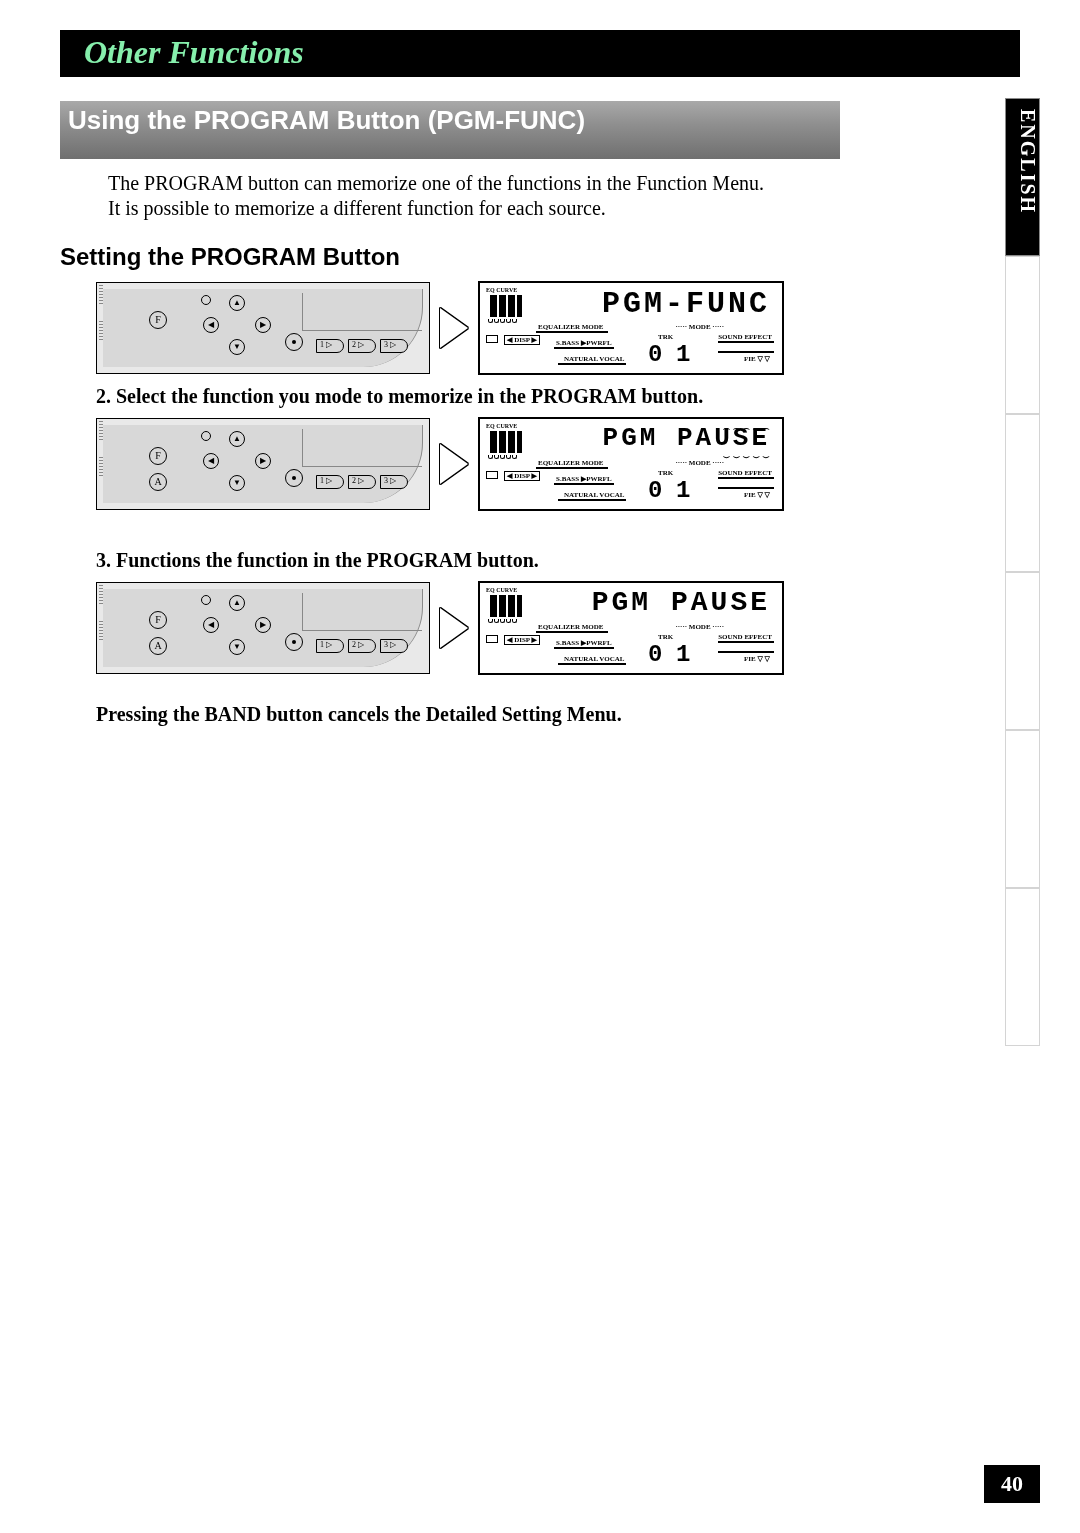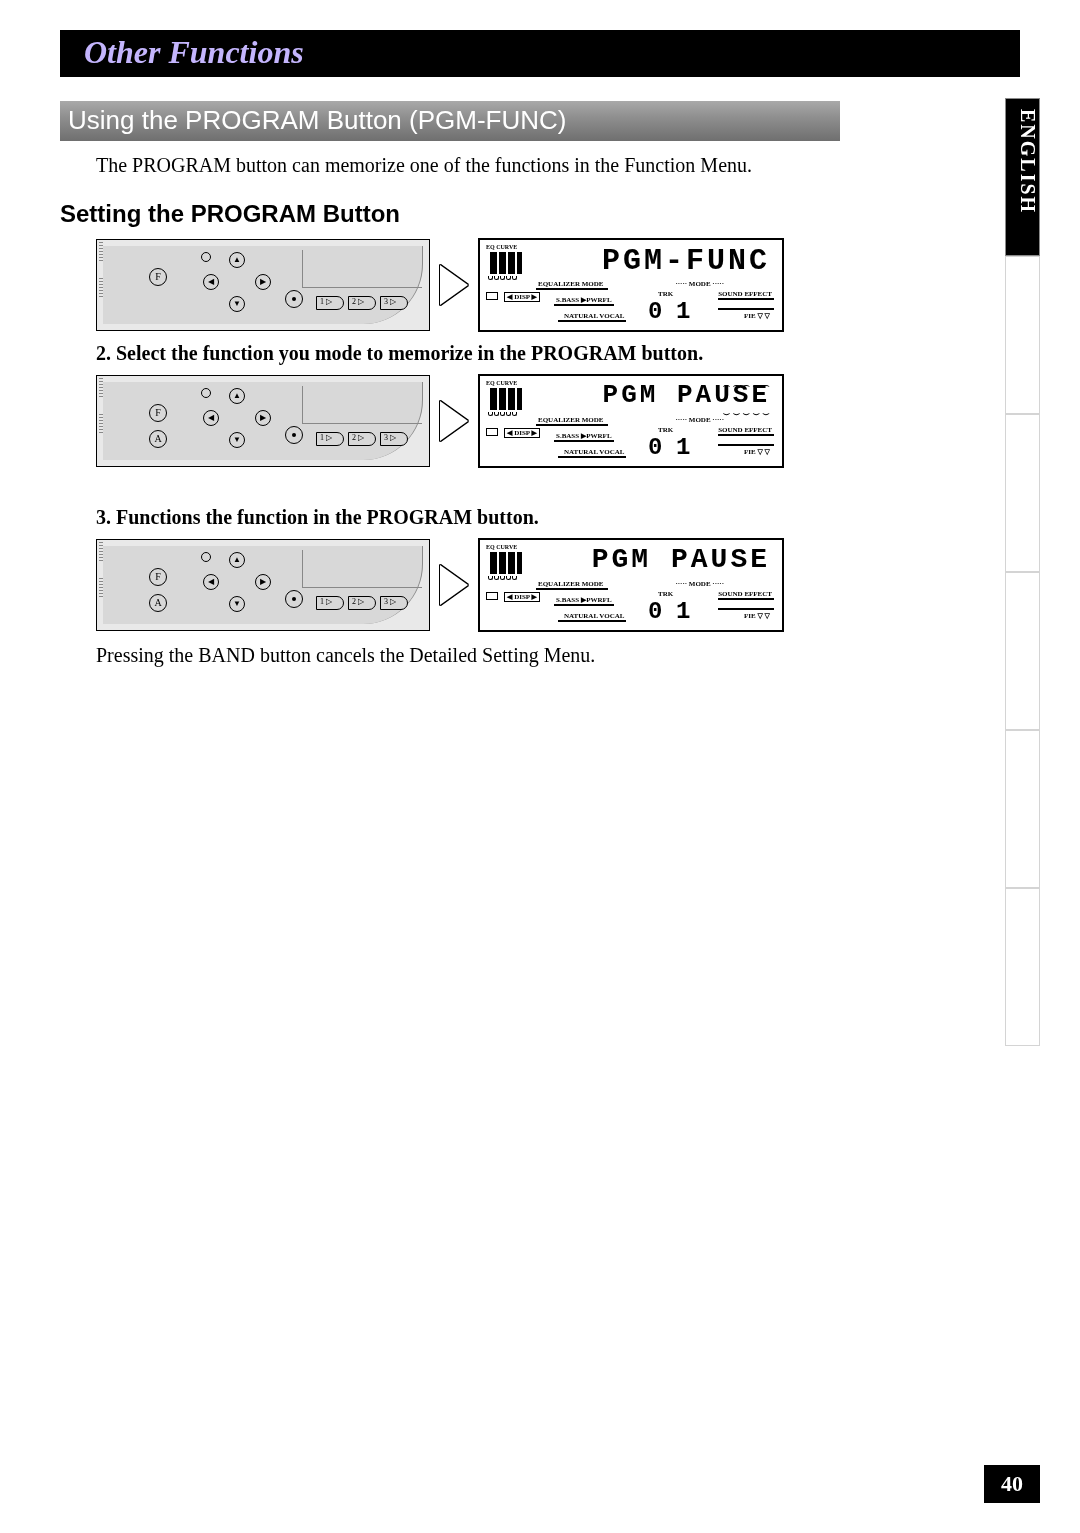--- a/index.html
+++ b/index.html
@@ -6,40 +6,40 @@
   body {
     font-family: "Times New Roman", Times, serif;
     background: #fff;
     width: 1080px;
     height: 1533px;
     position: relative;
     padding: 30px 60px 30px 60px;
   }
   .chapter-bar {
     background: #000;
-    color: #c4b5fd;
+    color: #86efac;
     font-style: italic;
     font-weight: bold;
     font-size: 32px;
     padding: 4px 0 6px 24px;
     margin-bottom: 24px;
     width: 100%;
   }
   .section-bar {
     background: linear-gradient(#a9a9a9 0%, #8f8f8f 40%, #6f6f6f 100%);
     color: #fff;
     font-family: Arial, Helvetica, sans-serif;
-    font-weight: normal;
+    font-weight: bold;
     font-size: 26px;
-    padding: 4px 8px 5px 8px;
+    padding: 4px 8px 23px 8px;
     margin-bottom: 12px;
     width: 780px;
   }
   .content { width: 780px; }
-  .intro { font-size: 20px; line-height: 1.25; margin-left: 36px; margin-bottom: 22px; }
+  .intro { font-size: 20px; line-height: 1.25; margin-left: 48px; margin-bottom: 22px; }
   .subhead {
     font-family: Arial, Helvetica, sans-serif;
     font-weight: bold;
     font-size: 24px;
     margin-bottom: 10px;
   }
   .step { font-size: 20px; font-weight: bold; margin-left: 36px; margin-bottom: 8px; line-height: 1.3; }
   .panel-row {
     display: flex;
     align-items: center;
@@ -56,21 +56,21 @@
   .panel-b { width: 306px; height: 94px; border: 2px solid #000; background: #fff; }
   .arrow {
     width: 0; height: 0;
     border-top: 20px solid transparent;
     border-bottom: 20px solid transparent;
     border-left: 28px solid #fff;
     position: relative;
     filter: drop-shadow(1px 0 0 #000) drop-shadow(-1px 0 0 #000) drop-shadow(0 1px 0 #000) drop-shadow(0 -1px 0 #000);
   }
   .caption-small { font-size: 17px; margin-left: 36px; margin-bottom: 28px; }
-  .note-after { font-size: 20px; margin-left: 36px; margin-top: 12px; }
+  .note-after { font-size: 20px; margin-left: 36px; margin-top: 28px; font-weight: bold; }
 
   
   .fp-body {
     position: absolute; left: 6px; right: 6px; top: 6px; bottom: 6px;
     background: #d8d8d8;
     border-radius: 0 0 60px 0;
     border-right: 1px solid #888;
   }
   .fp-dpad { position: absolute; left: 98px; top: 6px; width: 72px; height: 60px; }
   .dp-btn { position:absolute; width:16px; height:16px; border:1px solid #000; border-radius:50%; background:#d8d8d8; font-size:8px; text-align:center; line-height:14px; }
@@ -134,20 +134,21 @@
 </head>
 <body>
 
 <div class="chapter-bar">Other Functions</div>
 
 <div class="content">
   <div class="section-bar">Using the PROGRAM Button (PGM-FUNC)</div>
 
   <div class="intro">
     <div>The PROGRAM button can memorize one of the functions in the Function Menu.</div>
+    <div>It is possible to memorize a different function for each source.</div>
   </div>
 
   <div class="subhead">Setting the PROGRAM Button</div>
 
   <div class="panel-row">
     <div class="panel-frame panel-a">
       <div class="fp-line"></div>
         <div class="fp-line2"></div>
       <div class="fp-body">
         <div class="fp-f">F</div>

